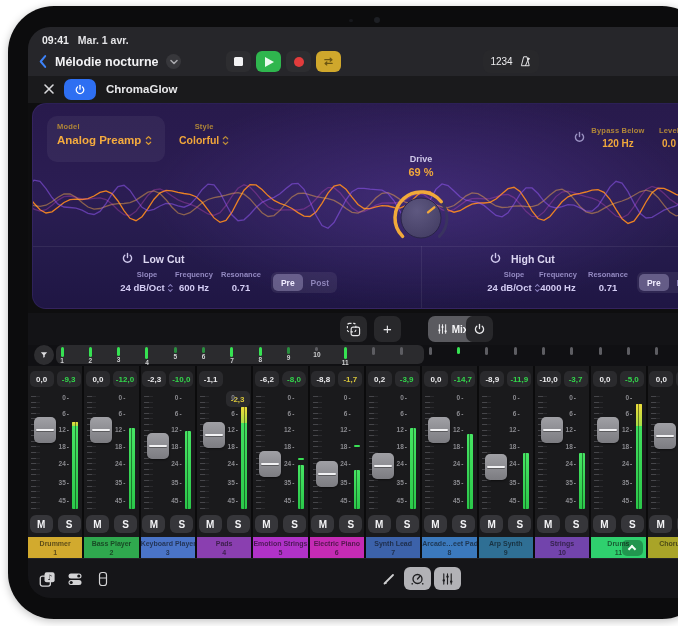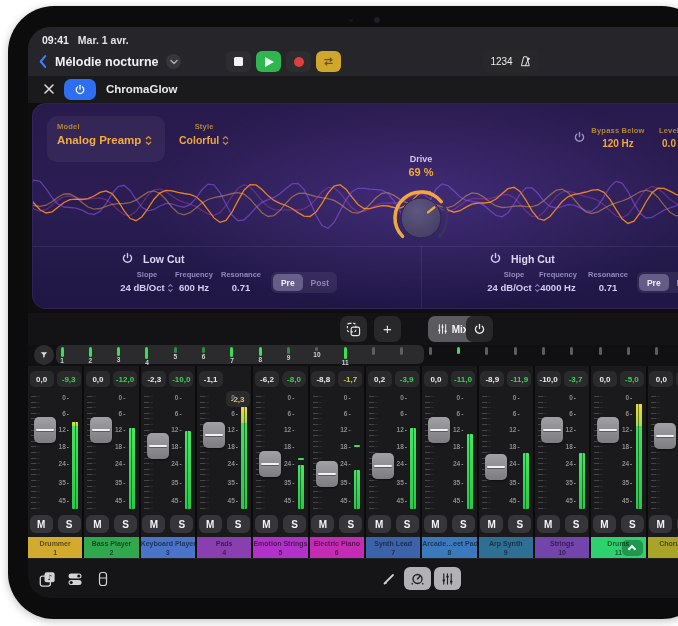--- a/index.html
+++ b/index.html
@@ -670,21 +670,21 @@
             <button class="msb">S</button>
           </div>
           <div class="tile" style="background: rgb(60, 98, 170);">
             <div class="tname">Synth Lead</div>
             <div class="tnum">7</div>
           </div>
         </div>
         <div class="strip">
           <div class="dbrow">
             <div class="chip">0,0</div>
-            <div class="chip" style="color: rgb(50, 215, 75);">-11,0</div>
+            <div class="chip" style="color: rgb(50, 215, 75);">-14,7</div>
           </div>
           <div class="faderzone">
             <div class="ruler"></div>
             <div class="scalecol">
               <div class="smark" style="top: 1%;">0</div>
               <div class="smark" style="top: 14%;">6</div>
               <div class="smark" style="top: 28%;">12</div>
               <div class="smark" style="top: 42%;">18</div>
               <div class="smark" style="top: 56%;">24</div>
               <div class="smark" style="top: 72%;">35</div>

